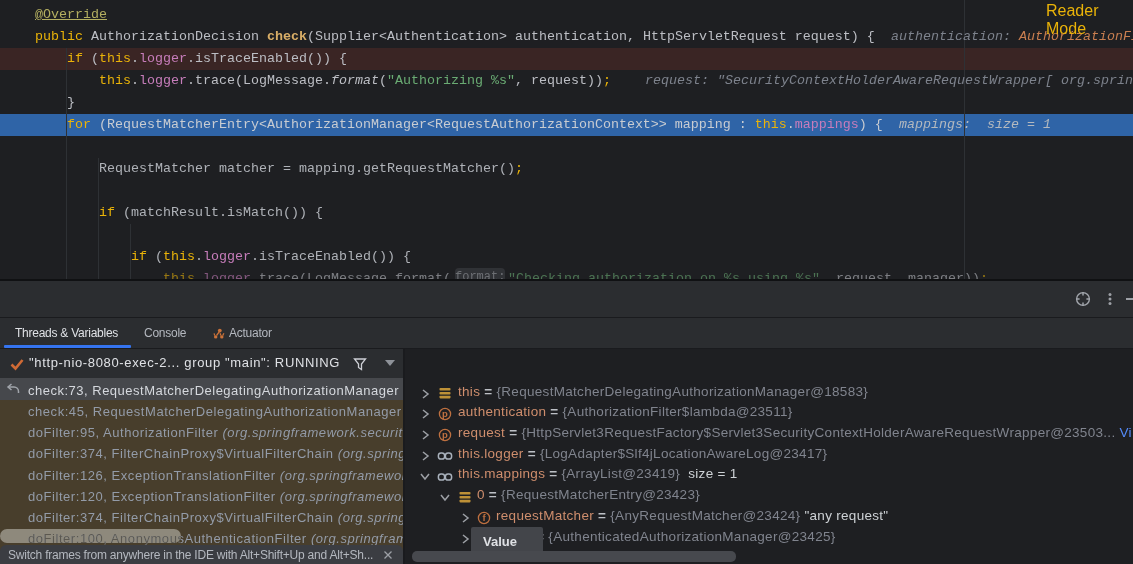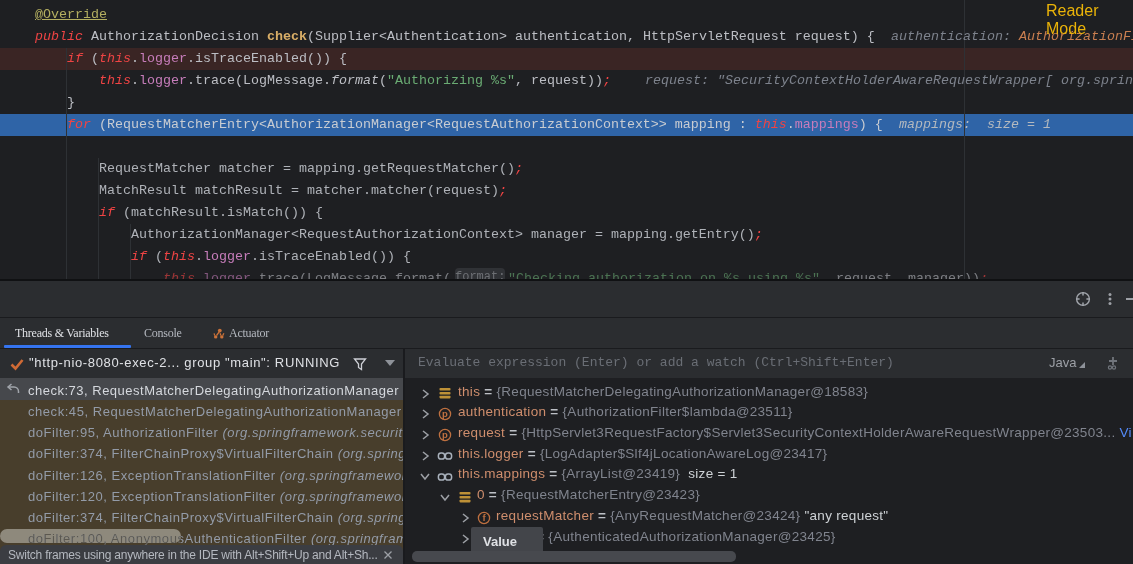--- a/index.html
+++ b/index.html
@@ -2,21 +2,21 @@
 <html><head>
 <meta charset="utf-8">
 <style>
   html,body{margin:0;padding:0;}
   body{width:1133px;height:564px;background:#1E1F22;overflow:hidden;position:relative;
        font-family:"Liberation Sans",sans-serif;}
   .abs{position:absolute;}
   
   .code{position:absolute;font-family:"Liberation Mono",monospace;font-size:13.33px;
         line-height:22px;height:22px;white-space:pre;color:#BCBEC4;}
-  .kw{color:#ef4444;font-style:italic;}
+  .kw{color:#eab308;}
   .fld{color:#C77DBB;}
   .str{color:#6AAB73;}
   .ann{color:#B3AE60;text-decoration:underline;}
   .gold{color:#D9AE67;font-weight:bold;}
   .hint{color:#7D828C;font-style:italic;}
   .dim{color:#AFB2B8;}
   .guide{position:absolute;width:1px;background:#2E3135;}
   
   .ui{font-family:"Liberation Sans",sans-serif;}
   .frow{position:absolute;left:0;width:403px;height:21.2px;line-height:21.2px;
@@ -46,23 +46,21 @@
   <div class="code ann" style="left:35px;top:4px;">@Override</div>
   <div class="code" style="left:35px;top:26px;"><span class="kw">public</span> AuthorizationDecision <span class="gold">check</span>(Supplier&lt;Authentication&gt; authentication, HttpServletRequest request) {</div>
   <div class="code hint" style="left:891px;top:26px;">authentication: <span style="color:#C87E50;">AuthorizationFi</span></div>
   <div class="code" style="left:67px;top:48px;"><span class="kw">if</span> (<span class="kw">this</span>.<span class="fld">logger</span>.isTraceEnabled()) {</div>
   <div class="code" style="left:99px;top:70px;"><span class="kw">this</span>.<span class="fld">logger</span>.trace(LogMessage.<span style="font-style:italic;">format</span>(<span class="str">"Authorizing %s"</span>, request))<span class="kw">;</span></div>
   <div class="code hint" style="left:645px;top:70px;">request: "SecurityContextHolderAwareRequestWrapper[ org.springf</div>
   <div class="code" style="left:67px;top:92px;">}</div>
   <div class="code" style="left:67px;top:114px;color:#C8CCD2;"><span class="kw">for</span> (RequestMatcherEntry&lt;AuthorizationManager&lt;RequestAuthorizationContext&gt;&gt; mapping : <span class="kw">this</span>.<span style="color:#C77DBB;">mappings</span>) {</div>
   <div class="code" style="left:899px;top:114px;color:#B4B9BF;font-style:italic;">mappings:  size = 1</div>
   <div class="code dim" style="left:99px;top:158px;">RequestMatcher matcher = mapping.getRequestMatcher()<span class="kw">;</span></div>
-  <div class="code dim" style="left:99px;top:180px;">MatchResult matchResult = matcher.matcher(request)<span class="kw">;</span></div>
   <div class="code dim" style="left:99px;top:202px;"><span class="kw">if</span> (matchResult.isMatch()) {</div>
-  <div class="code dim" style="left:131px;top:224px;">AuthorizationManager&lt;RequestAuthorizationContext&gt; manager = mapping.getEntry()<span class="kw">;</span></div>
   <div class="code dim" style="left:131px;top:246px;"><span class="kw">if</span> (<span class="kw">this</span>.<span class="fld">logger</span>.isTraceEnabled()) {</div>
   <div class="code" style="left:163px;top:268px;opacity:0.6;"><span class="kw">this</span>.<span class="fld">logger</span>.trace(LogMessage.format(</div>
   <div class="abs" style="left:455px;top:268px;width:50px;height:18px;background:#3C3E43;border-radius:4px;color:#9DA0A6;font-family:'Liberation Mono',monospace;font-size:12px;line-height:18px;text-align:left;opacity:0.62;">format:</div>
   <div class="code" style="left:508px;top:268px;opacity:0.6;"><span class="str">"Checking authorization on %s using %s"</span>, request, manager))<span class="kw">;</span></div>
 
   <div class="abs ui" style="left:1046px;top:2px;font-size:16px;color:#eab308;">Reader Mode</div>
 </div>
 
 <div class="abs" style="left:0;top:279px;width:1133px;height:2px;background:#101113;"></div>
 <div class="abs" id="dheader" style="left:0;top:281px;width:1133px;height:36px;background:#2B2D30;">
@@ -78,21 +76,21 @@
   <svg class="abs" style="left:1102px;top:10px;" width="16" height="16" viewBox="0 0 16 16">
     <circle cx="8" cy="3.5" r="1.5" fill="#9DA0A6"></circle>
       <circle cx="8" cy="8" r="1.5" fill="#9DA0A6"></circle>
       <circle cx="8" cy="12.5" r="1.5" fill="#9DA0A6"></circle>
   </svg>
 
   <div class="abs" style="left:1126px;top:17px;width:10px;height:2px;background:#9DA0A6;"></div>
 </div>
 <div class="abs" style="left:0;top:317px;width:1133px;height:1px;background:#1A1B1E;"></div>
 
-<div class="abs ui" id="tabs" style="left:0;top:318px;width:1133px;height:31px;background:#2B2D30;font-family:Liberation Serif, serif;">
+<div class="abs ui" id="tabs" style="left:0;top:318px;width:1133px;height:31px;background:#2B2D30;">
   <div class="abs" style="left:15px;top:8px;font-size:12px;letter-spacing:-0.25px;color:#DFE1E5;">Threads &amp; Variables</div>
   <div class="abs" style="left:4px;top:27px;width:127px;height:3px;background:#3574F0;border-radius:1px;"></div>
   <div class="abs" style="left:144px;top:8px;font-size:12px;letter-spacing:-0.25px;color:#B4B8BF;">Console</div>
   <svg class="abs" style="left:211px;top:8px;" width="16" height="16" viewBox="0 0 16 16">
     <line x1="8.2" y1="5.9" x2="5.5" y2="9.5" stroke="#CB7239" stroke-width="1.3"></line>
     <line x1="3.7" y1="9.6" x2="3.1" y2="7.3" stroke="#CB7239" stroke-width="1.2"></line>
     <line x1="9.9" y1="9.6" x2="9.1" y2="7.3" stroke="#CB7239" stroke-width="1.2"></line>
     <line x1="11.7" y1="9.6" x2="12.9" y2="7.3" stroke="#CB7239" stroke-width="1.2"></line>
     <circle cx="4.7" cy="10.9" r="1.7" fill="#CB7239"></circle>
     <circle cx="10.8" cy="10.9" r="1.7" fill="#CB7239"></circle>
@@ -128,43 +126,31 @@
   <div class="frow" style="top:73.2px;left:28px;">doFilter:95, AuthorizationFilter <i>(org.springframework.securit</i></div>
   <div class="frow" style="top:94.4px;left:28px;">doFilter:374, FilterChainProxy$VirtualFilterChain <i>(org.springf</i></div>
   <div class="frow" style="top:115.6px;left:28px;">doFilter:126, ExceptionTranslationFilter <i>(org.springframewor</i></div>
   <div class="frow" style="top:136.8px;left:28px;">doFilter:120, ExceptionTranslationFilter <i>(org.springframewor</i></div>
   <div class="frow" style="top:158px;left:28px;">doFilter:374, FilterChainProxy$VirtualFilterChain <i>(org.springf</i></div>
   <div class="abs" style="left:0;top:180px;width:181px;height:14px;background:rgba(201,198,192,0.55);border-radius:7px;"></div>
   <div class="frow" style="top:179.2px;left:28px;">doFilter:100, AnonymousAuthenticationFilter <i>(org.springfram</i></div>
   <div class="frow" style="top:179.2px;left:28px;width:153px;color:#5C584F;">doFilter:100, AnonymousAuthenticationFilter</div>
 
   <div class="abs" style="left:0;top:196px;width:403px;height:19px;background:#3B3D42;border-radius:6px 6px 0 0;">
-    <div class="abs" style="left:8px;top:2.5px;font-size:12px;letter-spacing:-0.22px;color:#B4B8BF;white-space:pre;">Switch frames using anywhere in the IDE with Alt+Shift+Up and Alt+Sh...</div>
+    <div class="abs" style="left:8px;top:2.5px;font-size:12px;letter-spacing:-0.22px;color:#B4B8BF;white-space:pre;">Switch frames from anywhere in the IDE with Alt+Shift+Up and Alt+Sh...</div>
     <svg class="abs" style="left:382px;top:4px;" width="12" height="12" viewBox="0 0 12 12">
       <path d="M2.5 2.5 L9.5 9.5 M9.5 2.5 L2.5 9.5" stroke="#9DA0A6" stroke-width="1.3"></path>
     </svg>
   </div>
 </div>
 
 <div class="abs" style="left:403px;top:349px;width:2px;height:215px;background:#1A1B1E;"></div>
 
 <div class="abs ui" id="rpanel" style="left:405px;top:349px;width:728px;height:215px;background:#1E1F22;overflow:hidden;">
 
-  <div class="abs" style="left:0;top:0;width:728px;height:29px;background:#2B2D30;">
-    <div class="abs" style="left:13px;top:6px;font-family:'Liberation Mono',monospace;font-size:13px;color:#6A6E75;white-space:pre;">Evaluate expression (Enter) or add a watch (Ctrl+Shift+Enter)</div>
-    <div class="abs" style="left:644px;top:6px;font-size:13px;color:#9DA0A6;">Java</div>
-    <svg class="abs" style="left:673px;top:12px;" width="8" height="8" viewBox="0 0 8 8">
-        <path d="M7 1 L7 7 L1 7 Z" fill="#8E9299"></path>
-      </svg>
-    <svg class="abs" style="left:700px;top:6px;" width="16" height="16" viewBox="0 0 16 16">
-      <path d="M8 2 V10 M4 6 H12" stroke="#71757C" stroke-width="1.8"></path>
-      <circle cx="5" cy="12.5" r="1.6" fill="none" stroke="#71757C" stroke-width="1.2"></circle>
-      <circle cx="9" cy="12.5" r="1.6" fill="none" stroke="#71757C" stroke-width="1.2"></circle>
-    </svg>
-  </div>
 
   <svg class="abs" style="left:14px;top:39px;" width="12" height="12" viewBox="0 0 12 12">
       <path d="M4 2 L9 6 L4 10" fill="none" stroke="#9DA0A6" stroke-width="1.5"></path>
     </svg>
   <svg class="abs" style="left:33px;top:37px;" width="14" height="14" viewBox="0 0 14 14">
       <g fill="#BE9137">
         <rect x="1.5" y="2" width="11" height="2.6" rx="0.8"></rect>
         <rect x="1.5" y="5.9" width="11" height="2.6" rx="0.8"></rect>
         <rect x="1.5" y="9.8" width="11" height="2.6" rx="0.8"></rect>
       </g>

